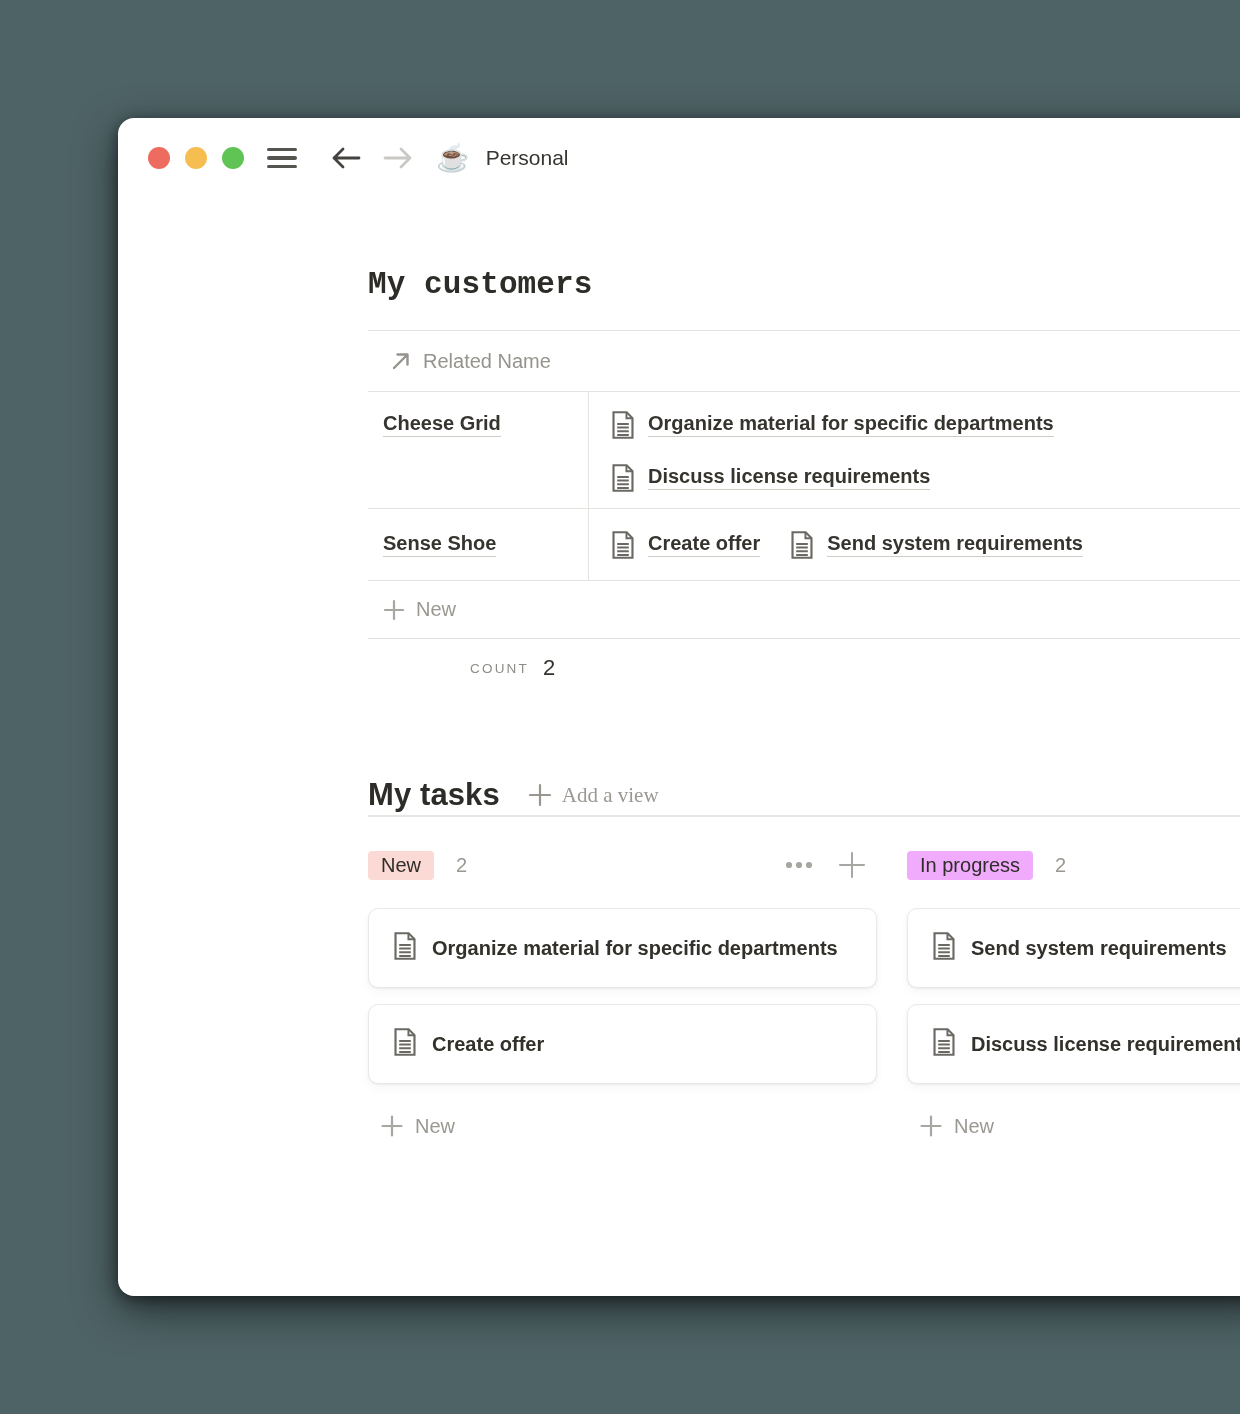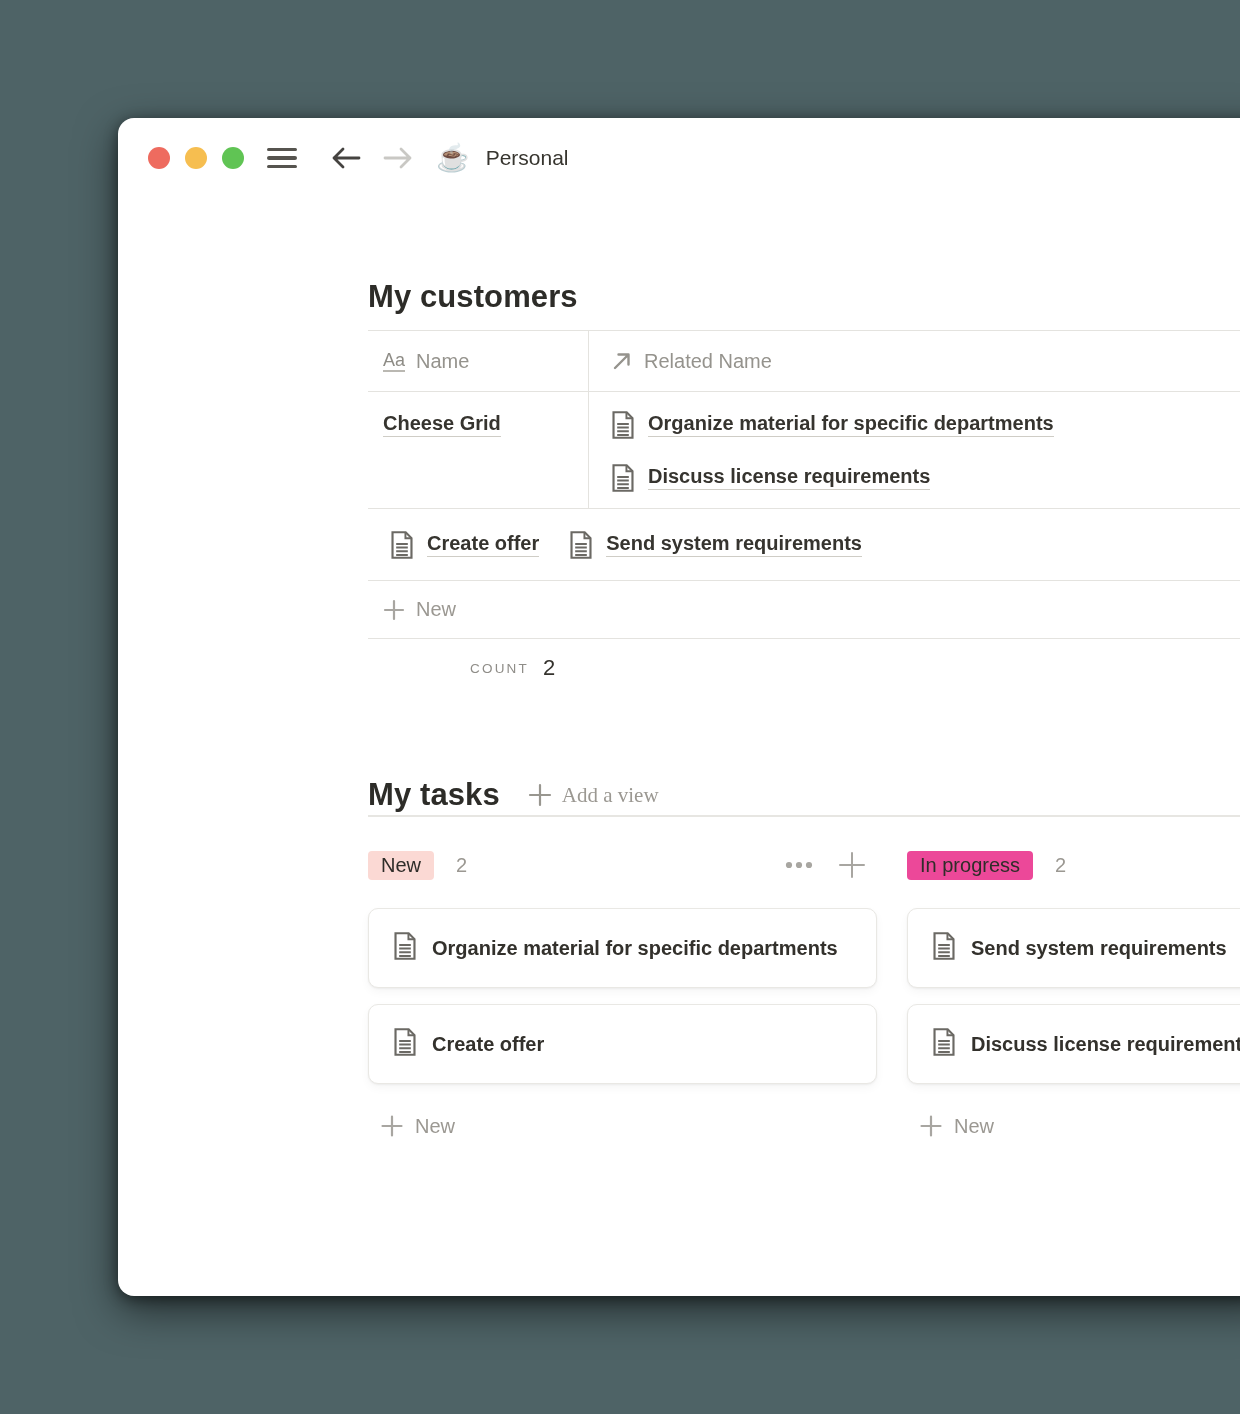--- a/index.html
+++ b/index.html
@@ -22,21 +22,21 @@
   .light.yellow{background:#F6BE50;}
   .light.green{background:#60C454;}
   .hamburger{margin-left:23px;width:30px;height:21px;display:flex;flex-direction:column;justify-content:space-between;cursor:pointer;}
   .hamburger i{display:block;height:3.4px;border-radius:2px;background:#56544F;}
   .nav-arrow{margin-left:33px;}
   .nav-arrow.fwd{margin-left:20px;}
   .page-emoji{margin-left:22px;font-size:27px;line-height:1;}
   .page-title{margin-left:16px;font-size:21px;font-weight:500;color:#37352F;}
   
   h1{margin:0;font-size:31px;font-weight:700;line-height:38px;color:#2D2C28;letter-spacing:.1px;}
-  .customers-title{position:absolute;left:250px;top:160px;}
+  .customers-title{position:absolute;left:250px;top:148px;font-family:Liberation Mono, monospace;}
   
   .table{position:absolute;left:250px;top:212px;right:-250px;font-size:20px;}
   .t-row{display:flex;border-top:1.5px solid #E4E3DF;}
   .t-row.header{height:60px;color:#95938D;}
   .c-name{width:221px;flex:0 0 221px;border-right:1.5px solid #E4E3DF;padding-left:15px;box-sizing:border-box;}
   .header .c-name,.header .c-rel{display:flex;align-items:center;gap:11px;}
   .c-rel{flex:1;padding-left:22px;}
   .aa-icon{font-size:18px;line-height:1;color:#8E8C86;border-bottom:2px solid #BAB8B2;padding-bottom:1px;}
   .row1{height:116px;}
   .row2{height:71px;}
@@ -55,21 +55,21 @@
   .tasks-head{position:absolute;left:250px;top:658px;display:flex;align-items:center;}
   .add-view{margin-left:27px;display:flex;align-items:center;gap:9px;color:#9B9892;font-size:21px;cursor:pointer;font-family:Liberation Serif, serif;}
   .divider{position:absolute;left:250px;right:-250px;top:697px;height:1.5px;background:#E7E6E2;}
   .board{position:absolute;left:250px;top:728px;right:-250px;height:420px;}
   .col{position:absolute;top:0;}
   .col1{left:0;width:509px;}
   .col2{left:539px;width:560px;}
   .col-head{display:flex;align-items:center;height:38px;}
   .badge{padding:3px 13px;border-radius:4px;font-size:20px;color:#2F2D29;cursor:pointer;}
   .badge.new{background:#FBD9D4;}
-  .badge.progress{background:#ec4899;}
+  .badge.progress{background:#f0abfc;}
   .col-count{margin-left:22px;color:#9B9892;font-size:20px;}
   .spacer{flex:1;}
   .head-btn{display:flex;align-items:center;cursor:pointer;}
   .head-btn.add{margin-left:24px;margin-right:10px;}
   .card{
     margin-top:16px;background:#fff;border:1.5px solid #E9E8E4;border-radius:10px;
     box-shadow:0 1px 2px rgba(15,15,15,.05),0 4px 10px rgba(15,15,15,.04);
     padding:23px 24px;font-weight:600;font-size:20px;line-height:31px;color:#33312C;cursor:pointer;
   }
   .card.first{margin-top:24px;}
@@ -112,24 +112,20 @@
       <path d="M19 4 L28 13 L19 22 M28 13 H3" fill="none" stroke="#C9C8C4" stroke-width="2.8" stroke-linecap="round" stroke-linejoin="round"></path>
     </svg>
     <span class="page-emoji">☕</span>
     <span class="page-title">Personal</span>
   </div>
 
   <h1 class="customers-title">My customers</h1>
 
   <div class="table">
     <div class="t-row header">
-      <div class="c-name">
-        <span class="aa-icon">Aa</span>
-        <span>Name</span>
-      </div>
       <div class="c-rel">
         <svg class="inlinesvg" width="22" height="22" viewBox="0 0 22 22">
           <path d="M4 18 L17 5 M7.5 4.5 h10 v10" fill="none" stroke="#95938D" stroke-width="2.4" stroke-linecap="round" stroke-linejoin="round"></path>
         </svg>
         <span>Related Name</span>
       </div>
     </div>
 
     <div class="t-row row1">
       <div class="c-name">
@@ -147,20 +143,23 @@
         <span class="task-line">
           <svg class="doc" width="24" height="28">
               <use href="#doc"></use>
             </svg>
           <span class="ulink">Discuss license requirements</span>
         </span>
       </div>
     </div>
 
     <div class="t-row row2">
+      <div class="c-name">
+        <span class="ulink">Sense Shoe</span>
+      </div>
       <div class="c-rel">
         <span class="task-inline">
           <svg class="doc" width="24" height="28">
               <use href="#doc"></use>
             </svg>
           <span class="ulink">Create offer</span>
         </span>
         <span class="task-inline">
           <svg class="doc" width="24" height="28">
               <use href="#doc"></use>

